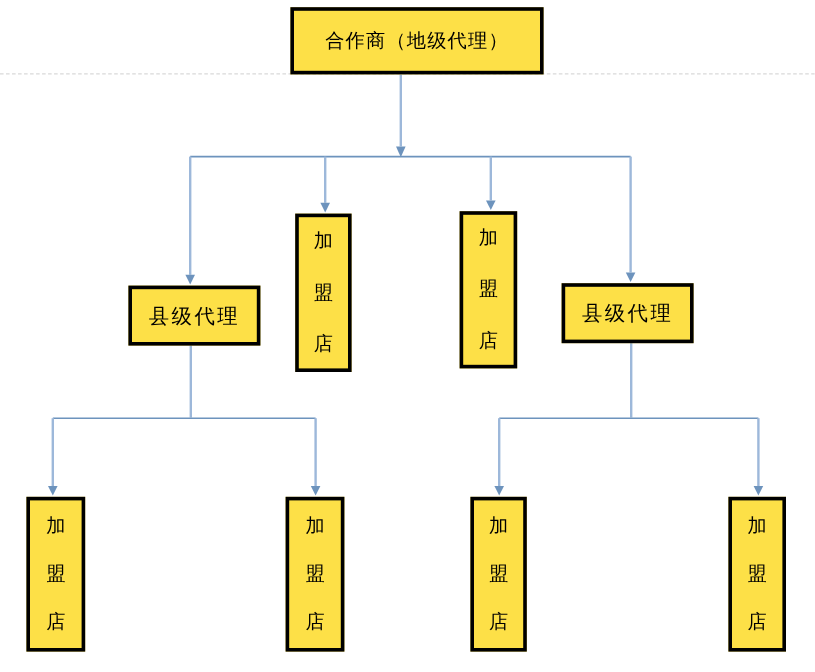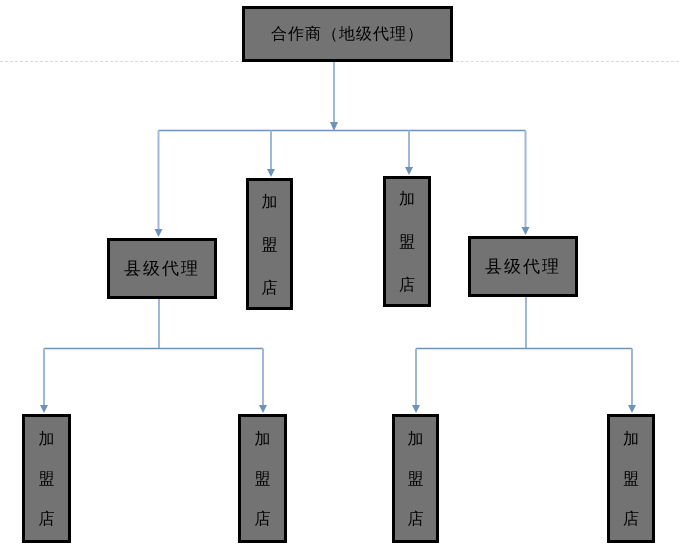--- a/index.html
+++ b/index.html
@@ -26,34 +26,34 @@
     left: 0; top: 0;
     width: 679px; height: 560px;
     z-index: 1;
   }
   .conn-v { stroke: var(--connector-light, #9db8da); stroke-width: 2; }
   .conn-h { stroke: var(--connector-dark, #6d93bd); stroke-width: 1.3; }
   .arrowhead { fill: var(--connector-dark, #6d93bd); }
   .node {
     position: absolute;
     box-sizing: border-box;
-    background: #737373;
+    background: #fde047;
     border: 3px solid var(--box-border, #000);
     display: flex;
     align-items: center;
     justify-content: center;
     color: #000;
     z-index: 2;
   }
   .node-root {
     left: 242px; top: 6px; width: 211px; height: 56px;
     font-size: 16px; letter-spacing: 1px;
   }
   .node-county {
-    width: 110px; height: 61px;
+    width: 110px; height: 50px;
     font-size: 17px; letter-spacing: 2px;
   }
   .node-county-left  { left: 107px; top: 238px; }
   .node-county-right { left: 468px; top: 236px; }
   .vertical-text {
     white-space: pre-line;
     text-align: center;
     font-size: 16px;
   }
   .node-fr-mid { width: 48px; height: 132px; line-height: 43px; }

